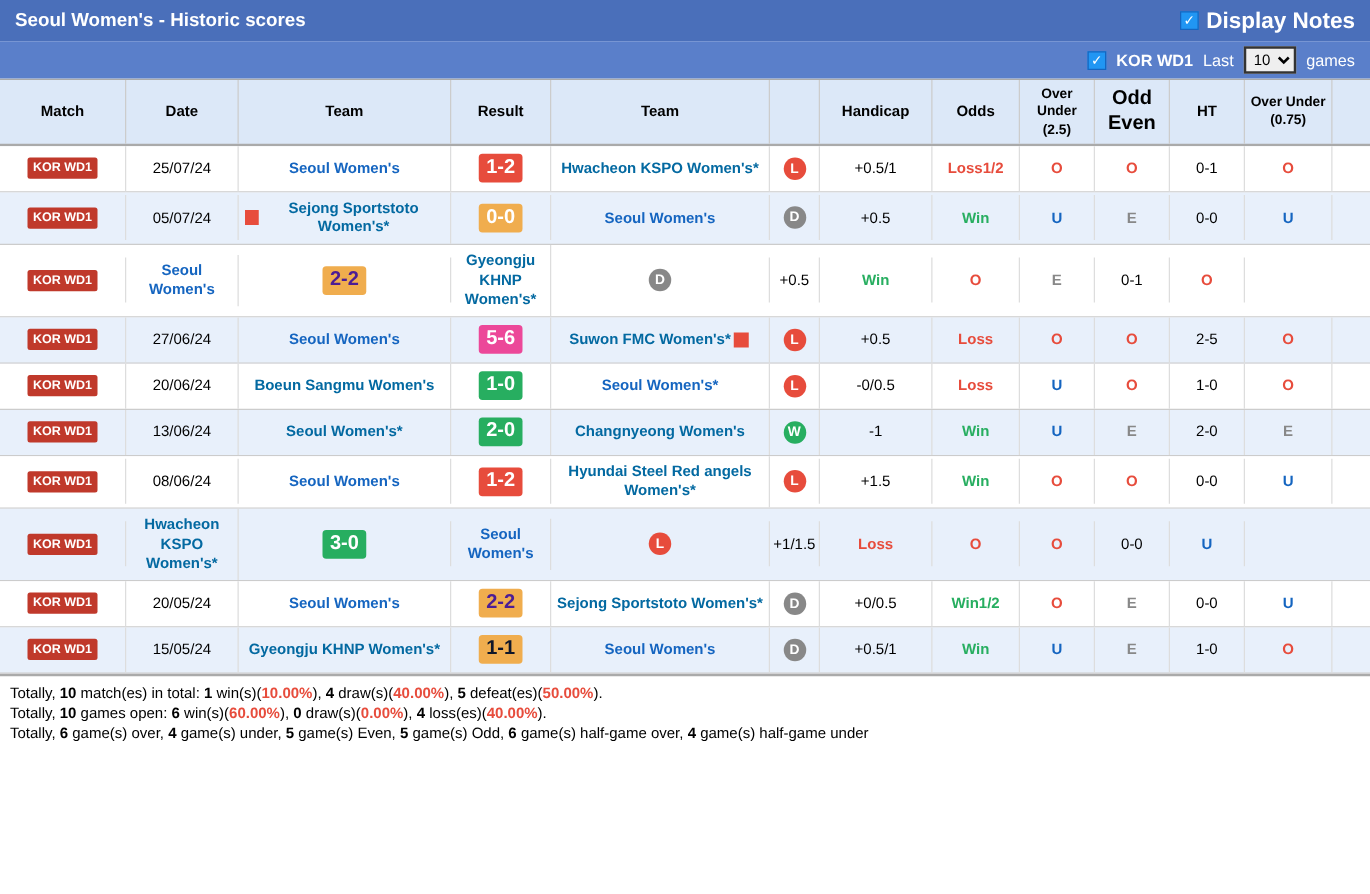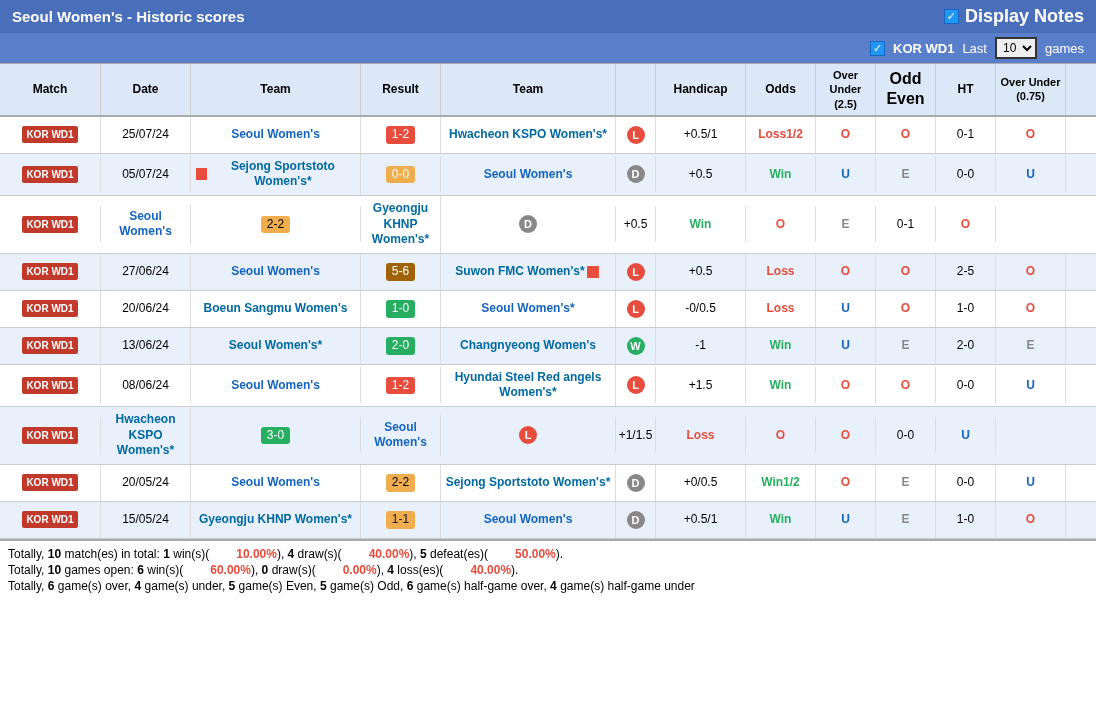--- a/index.html
+++ b/index.html
@@ -84,27 +84,27 @@
       border-radius: 2px;
     }
 
     .team-blue { color: #1565C0; font-weight: bold; text-align: center; }
     .team-red { color: #0369a1; font-weight: bold; }
 
     .result-badge {
       display: inline-block;
       padding: 1px 6px;
       border-radius: 3px;
-      font-weight: normal;
-      font-size: 12px;
+      font-weight: bold;
+      font-size: 16px;
     }
     .result-1-2 { background: #e74c3c; color: white; }
     .result-0-0 { background: #f0ad4e; color: white; }
-    .result-2-2 { background: #f0ad4e; color: #000000; }
-    .result-5-6 { background: #a16207; color: white; }
+    .result-2-2 { background: #f0ad4e; color: #4c1d95; }
+    .result-5-6 { background: #ec4899; color: white; }
     .result-1-0 { background: #27ae60; color: white; }
     .result-2-0 { background: #27ae60; color: white; }
     .result-3-0 { background: #27ae60; color: white; }
     .result-1-1 { background: #f0ad4e; color: #0f172a; }
 
     .outcome-win { color: #27ae60; font-weight: bold; }
     .outcome-loss { color: #e74c3c; font-weight: bold; }
     .outcome-win12 { color: #27ae60; font-weight: bold; }
 
     .wdl-badge {
@@ -122,21 +122,21 @@
 
     .o-badge { color: #e74c3c; font-weight: bold; }
     .u-badge { color: #1565C0; font-weight: bold; }
     .e-badge { color: #888; font-weight: bold; }
 
     .red-square { display: inline-block; width: 12px; height: 12px; background: #e74c3c; vertical-align: middle; margin: 0 2px; }
 
     .footer { padding: 6px 8px; font-size: 12px; background: #fff; border-top: 2px solid #aaa; }
     .footer div { margin-bottom: 2px; }
     .num-bold { font-weight: bold; }
-    .red-text { color: #e74c3c; font-weight: bold; margin-left: 27px; }
+    .red-text { color: #e74c3c; font-weight: bold; }
   </style>
 </head>
 <body>
 
 <div class="header">
   <span class="header-title">Seoul Women's - Historic scores</span>
   <div class="header-right">
     <div class="checkbox-blue">✓</div>
     <span class="checkbox-label">Display Notes</span>
   </div>

